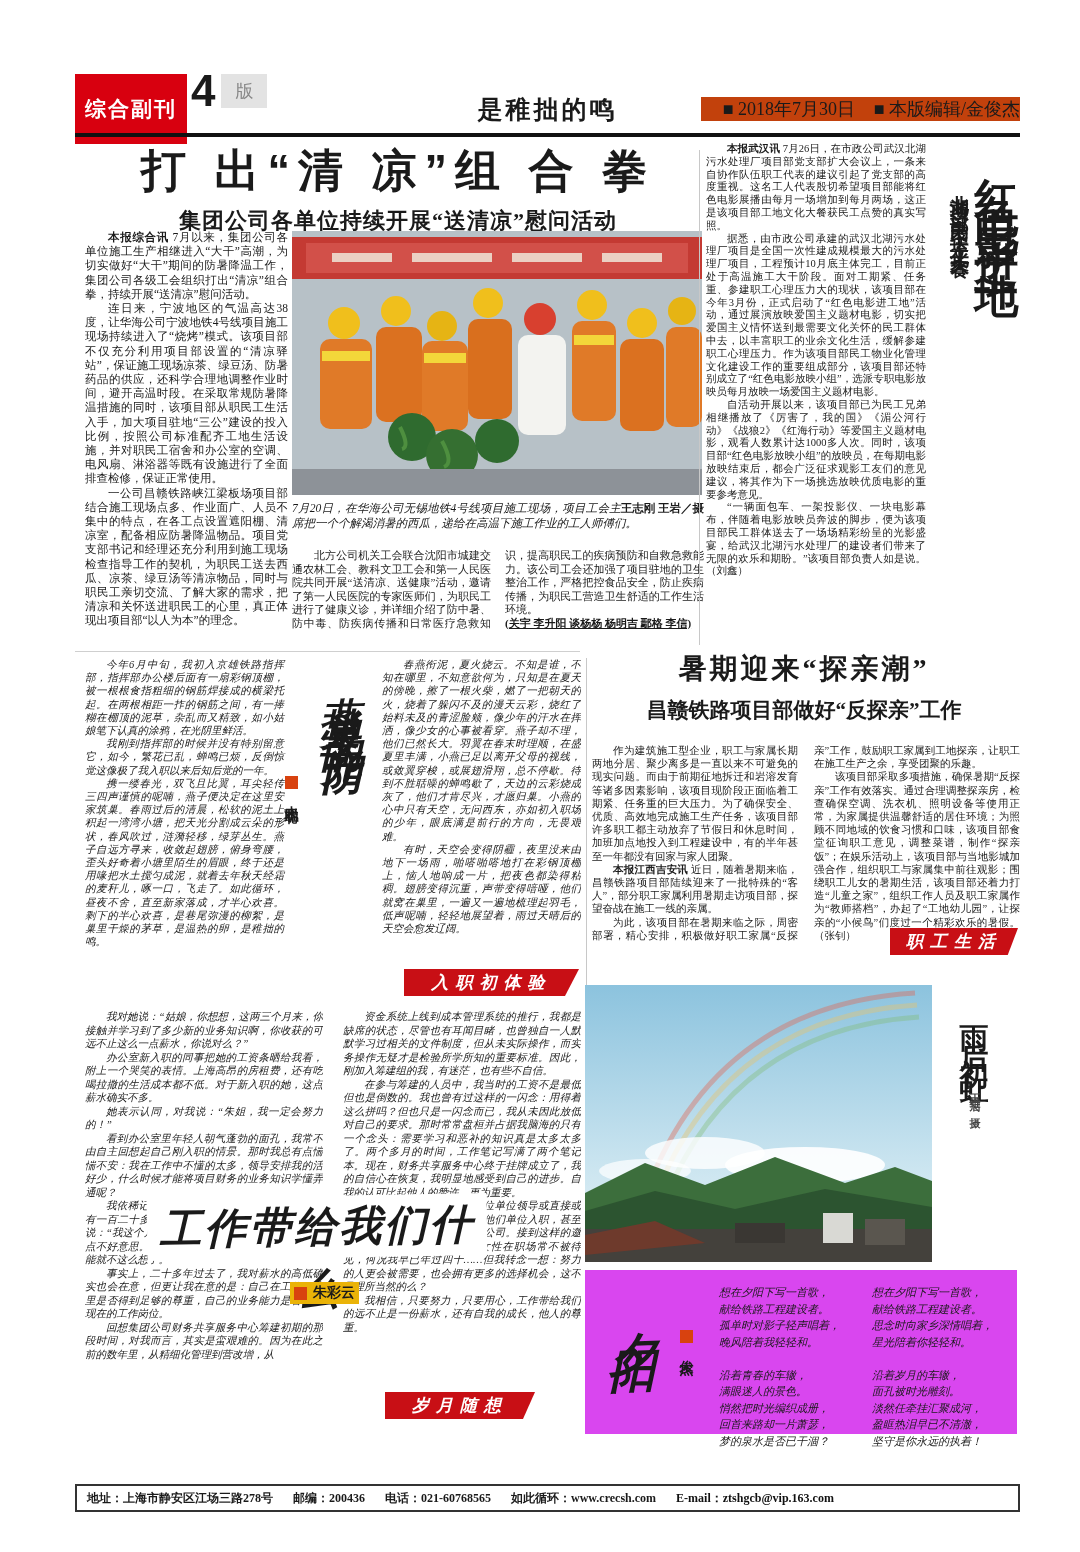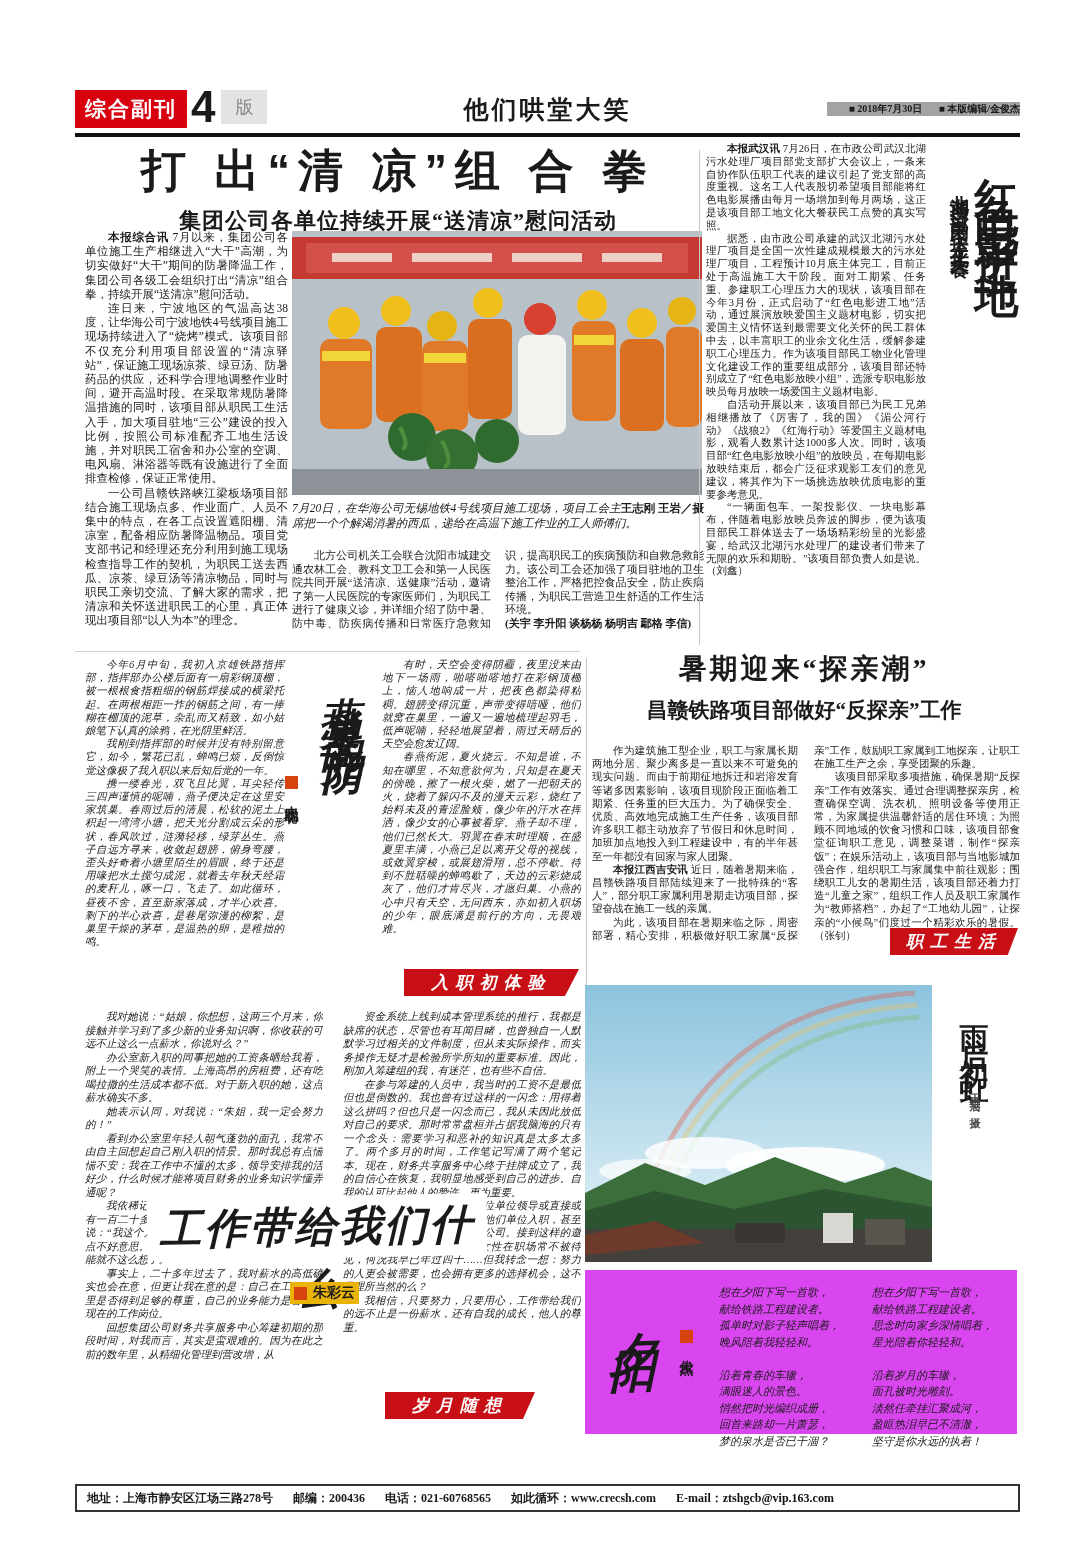--- a/index.html
+++ b/index.html
@@ -2,46 +2,46 @@
 <html><head>
 <meta charset="utf-8">
 <style>
   html,body{margin:0;padding:0;background:#e9e9e9;}
   .page{position:relative;width:1080px;height:1552px;background:#fff;margin:0 auto;overflow:hidden;
         font-family:"Liberation Serif","DejaVu Serif",serif;color:#1a1a1a;}
   
   .masthead{position:absolute;left:75px;top:88px;width:945px;height:42px;display:flex;align-items:center;}
   .brand{display:flex;align-items:flex-start;}
   .brand-box{background:#d8000f;color:#fff;font-family:"Liberation Sans",sans-serif;font-weight:bold;
-             font-size:21px;padding:5px 10px;letter-spacing:2px;}
+             font-size:21px;padding:21px 10px;letter-spacing:2px;}
   .page-num{font-family:"Liberation Sans",sans-serif;font-weight:900;font-size:44px;line-height:34px;margin-left:4px;}
   .page-word{background:#e3e3e3;color:#888;font-size:18px;padding:5px 14px;margin-left:6px;}
   .paper-title{position:absolute;left:0;right:0;text-align:center;font-size:25px;font-weight:bold;
                font-family:"Liberation Sans",sans-serif;letter-spacing:3px;}
-  .mast-right{margin-left:auto;font-size:10px;font-weight:bold;z-index:2;background:#a3a3a3;padding-left:8px;}
+  .mast-right{margin-left:auto;font-size:18px;font-weight:normal;z-index:2;background:#c2410c;padding-left:8px;}
   .mast-right span{margin-left:14px;}
   .mast-rule{position:absolute;left:75px;top:133px;width:945px;height:4px;background:#111;}
   
   .para{margin:0;text-indent:2em;text-align:justify;}
   .lead{font-weight:bold;}
   .vline{position:absolute;width:1px;background:#c8c8c8;}
   .hline{position:absolute;height:1px;background:#cfcfcf;}
   
   .a1-head{position:absolute;left:80px;top:146px;width:636px;text-align:center;}
   .a1-title{font-family:"Liberation Sans","DejaVu Sans",sans-serif;font-weight:900;font-size:45px;
             letter-spacing:8px;line-height:1.1;}
   .a1-sub{font-size:22px;font-weight:bold;margin-top:10px;letter-spacing:1px;}
   .a1-col{position:absolute;left:85px;top:230px;width:203px;height:412px;font-size:11.5px;line-height:14.2px;overflow:hidden;}
   .photo1{position:absolute;left:292px;top:231px;width:410px;height:264px;background:#b9c3c9;}
   .caption1{position:absolute;left:292px;top:501px;width:412px;font-size:11.5px;line-height:15px;
             font-style:italic;text-align:justify;}
   .caption1 .credit{font-style:normal;font-weight:bold;float:right;}
   .a1-below{position:absolute;left:292px;top:549px;width:412px;height:96px;font-size:11px;line-height:13.5px;
             column-count:2;column-gap:14px;overflow:hidden;}
-  .a1-byline{margin:0;font-weight:bold;text-align:justify;}
+  .a1-byline{margin:0;font-weight:bold;text-align:justify;text-decoration:underline;}
   
   .a2{position:absolute;left:706px;top:143px;width:314px;height:505px;font-size:10.5px;line-height:12.8px;overflow:hidden;}
   .a2-verthead{float:right;width:94px;height:465px;display:flex;justify-content:flex-end;}
   .a2-vsub{writing-mode:vertical-rl;font-size:19px;font-weight:bold;letter-spacing:5px;margin-top:36px;margin-right:6px;}
   .a2-vtitle{writing-mode:vertical-rl;font-size:44px;font-weight:bold;letter-spacing:16px;line-height:1.1;}
   
   .essay{position:absolute;left:85px;top:658px;width:496px;height:346px;}
   .essay-text{column-count:2;column-gap:98px;height:100%;font-size:10.5px;line-height:13.2px;overflow:hidden;
               font-style:italic;}
   .essay-author{position:absolute;left:197px;top:118px;display:flex;flex-direction:column;align-items:center;}
@@ -94,21 +94,21 @@
 <body>
 
 <div class="page">
 
   <div class="masthead">
     <div class="brand">
       <div class="brand-box">综合副刊</div>
       <div class="page-num">4</div>
       <div class="page-word">版</div>
     </div>
-    <div class="paper-title">他们哄堂大笑</div>
+    <div class="paper-title">是稚拙的鸣</div>
     <div class="mast-right">
       <span>■ 2018年7月30日</span>
       <span>■ 本版编辑/金俊杰</span>
     </div>
   </div>
   <div class="mast-rule"></div>
 
   <div class="a1-head">
     <div class="a1-title">打 出“清 凉”组 合 拳</div>
     <div class="a1-sub">集团公司各单位持续开展“送清凉”慰问活动</div>
@@ -178,22 +178,22 @@
     <p class="para">“一辆面包车、一架投影仪、一块电影幕布，伴随着电影放映员奔波的脚步，便为该项目部民工群体送去了一场场精彩纷呈的光影盛宴，给武汉北湖污水处理厂的建设者们带来了无限的欢乐和期盼。”该项目部负责人如是说。 （刘鑫）</p>
   </div>
 
   <div class="hline" style="left:75px;top:651px;width:505px;"></div>
 
   <div class="essay">
     <div class="essay-text">
       <p class="para">今年6月中旬，我初入京雄铁路指挥部，指挥部办公楼后面有一扇彩钢顶棚，被一根根食指粗细的钢筋焊接成的横梁托起。在两根相距一拃的钢筋之间，有一捧糊在棚顶的泥草，杂乱而又精致，如小姑娘笔下认真的涂鸦，在光阴里鲜活。</p>
       <p class="para">我刚到指挥部的时候并没有特别留意它，如今，繁花已乱，蝉鸣已烦，反倒惊觉这像极了我入职以来后知后觉的一年。</p>
       <p class="para">携一缕春光，双飞且比翼，耳尖轻传三四声谨慎的呢喃，燕子便决定在这里安家筑巢。春雨过后的清晨，松软的泥土上积起一湾湾小塘，把天光分割成云朵的形状，春风吹过，涟漪轻移，绿芽丛生。燕子自远方寻来，收敛起翅膀，俯身弯腰，歪头好奇着小塘里陌生的眉眼，终于还是用喙把水土搅匀成泥，就着去年秋天经霜的麦秆儿，啄一口，飞走了。如此循环，昼夜不舍，直至新家落成，才半心欢喜。剩下的半心欢喜，是巷尾弥漫的柳絮，是巢里干燥的茅草，是温热的卵，是稚拙的鸣。</p>
+      <p class="para">春燕衔泥，夏火烧云。不知是谁，不知在哪里，不知意欲何为，只知是在夏天的傍晚，擦了一根火柴，燃了一把朝天的火，烧着了躲闪不及的漫天云彩，烧红了始料未及的青涩脸颊，像少年的汗水在挥洒，像少女的心事被看穿。燕子却不理，他们已然长大。羽翼在春末时理顺，在盛夏里丰满，小燕已足以离开父母的视线，或敛翼穿梭，或展翅滑翔，总不停歇。待到不胜聒噪的蝉鸣歇了，天边的云彩烧成灰了，他们才肯尽兴，才愿归巢。小燕的心中只有天空，无问西东，亦如初入职场的少年，眼底满是前行的方向，无畏艰难。</p>
       <p class="para">有时，天空会变得阴霾，夜里没来由地下一场雨，啪嗒啪嗒地打在彩钢顶棚上，恼人地响成一片，把夜色都染得粘稠。翅膀变得沉重，声带变得喑哑，他们就窝在巢里，一遍又一遍地梳理起羽毛，低声呢喃，轻轻地展望着，雨过天晴后的天空会愈发辽阔。</p>
-      <p class="para">春燕衔泥，夏火烧云。不知是谁，不知在哪里，不知意欲何为，只知是在夏天的傍晚，擦了一根火柴，燃了一把朝天的火，烧着了躲闪不及的漫天云彩，烧红了始料未及的青涩脸颊，像少年的汗水在挥洒，像少女的心事被看穿。燕子却不理，他们已然长大。羽翼在春末时理顺，在盛夏里丰满，小燕已足以离开父母的视线，或敛翼穿梭，或展翅滑翔，总不停歇。待到不胜聒噪的蝉鸣歇了，天边的云彩烧成灰了，他们才肯尽兴，才愿归巢。小燕的心中只有天空，无问西东，亦如初入职场的少年，眼底满是前行的方向，无畏艰难。</p>
     </div>
     <div class="essay-author">
       <div class="marker"></div>
       <div class="vname">未聪聪</div>
     </div>
     <div class="essay-vtitle">燕巢里的光阴</div>
     <div class="banner banner-join">入职初体验</div>
   </div>
 
   <div class="vline" style="left:586px;top:658px;height:340px;"></div>

